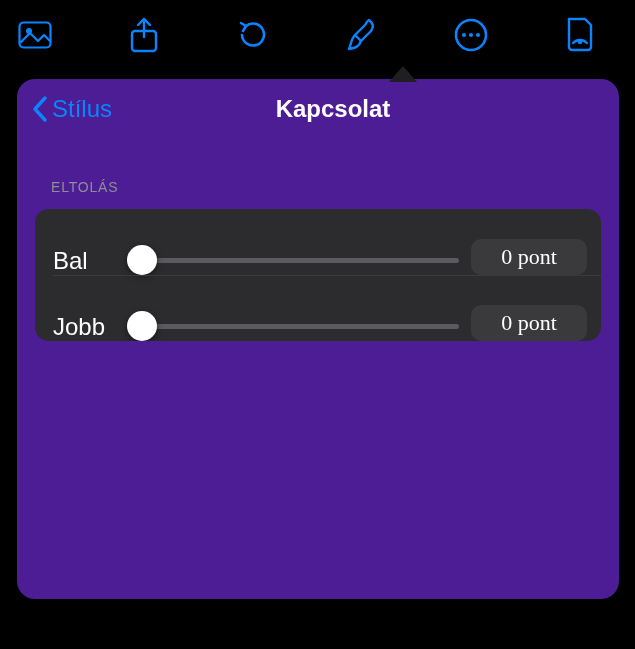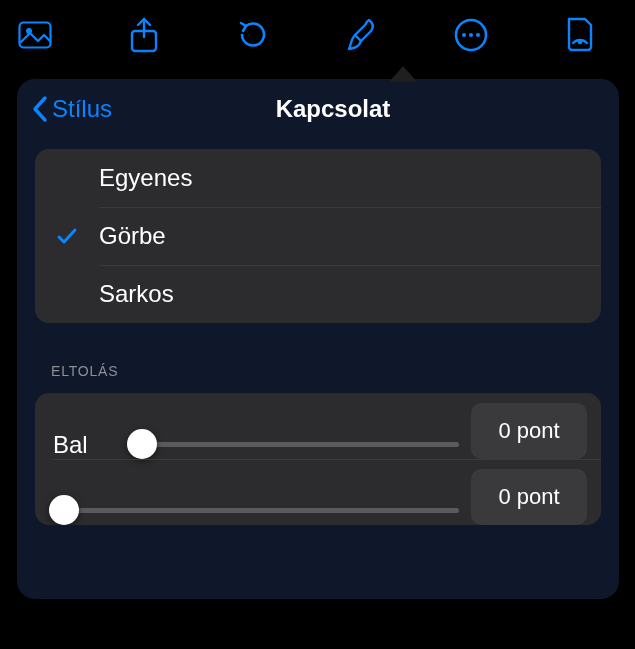--- a/index.html
+++ b/index.html
@@ -39,21 +39,21 @@
     border-right: 14px solid transparent;
     border-bottom: 16px solid #1f1f21;
     z-index: 5;
   }
   .popover {
     position: absolute;
     left: 17px;
     top: 79px;
     width: 602px;
     height: 520px;
-    background: #0f172a;
+    background: #4c1d95;
     border-radius: 18px;
     box-shadow: 0 10px 40px rgba(0,0,0,0.7);
     color: #fff;
     overflow: hidden;
     padding-bottom: 20px;
   }
   .popover-header {
     position: relative;
     height: 60px;
     display: flex;
@@ -169,29 +169,30 @@
     width: 30px;
     height: 30px;
     background: #fff;
     border-radius: 50%;
     box-shadow: 0 2px 6px rgba(0,0,0,0.5);
     transform: translateX(-4px);
   }
   .slider-value-btn {
     flex-shrink: 0;
     min-width: 116px;
-    height: 56px;
+    height: 36px;
     background: #3a3a3c;
     border-radius: 10px;
     display: flex;
     align-items: center;
     justify-content: center;
     font-size: 22px;
     color: #fff;
     padding: 12px 14px;
+    font-family: Liberation Serif, serif;
   }
 </style>
 </head>
 <body>
 
 <div class="toolbar">
   <div class="toolbar-btn" style="margin-left:-30px;">
     <svg width="34" height="28" viewBox="0 0 34 28" fill="none" stroke="#0a84ff" stroke-width="2.2">
         <rect x="1.5" y="1.5" width="31" height="25" rx="4"></rect>
         <circle cx="11" cy="10" r="3" fill="#0a84ff" stroke="none"></circle>
@@ -239,61 +240,36 @@
   <div class="popover-header">
     <div class="back-btn">
       <svg width="17" height="28" viewBox="0 0 17 28" fill="none" stroke="#0a84ff" stroke-width="3.4" stroke-linecap="round" stroke-linejoin="round">
           <path d="M14 3 L4 14 L14 25"></path>
         </svg>
       <span>Stílus</span>
     </div>
     <div class="popover-title">Kapcsolat</div>
   </div>
 
-  <div class="list-group">
-    <div class="list-row">
-      <div class="list-check hidden">
-        <svg width="24" height="24" viewBox="0 0 24 24" fill="none" stroke="#0a84ff" stroke-width="3" stroke-linecap="round" stroke-linejoin="round">
-            <path d="M4 13 L9 18 L20 6"></path>
-          </svg>
-      </div>
-      <div class="list-label">Egyenes</div>
-    </div>
-    <div class="list-row">
-      <div class="list-check">
-        <svg width="24" height="24" viewBox="0 0 24 24" fill="none" stroke="#0a84ff" stroke-width="3" stroke-linecap="round" stroke-linejoin="round">
-            <path d="M4 13 L9 18 L20 6"></path>
-          </svg>
-      </div>
-      <div class="list-label">Görbe</div>
-    </div>
-    <div class="list-row">
-      <div class="list-check hidden">
-        <svg width="24" height="24" viewBox="0 0 24 24" fill="none" stroke="#0a84ff" stroke-width="3" stroke-linecap="round" stroke-linejoin="round">
-            <path d="M4 13 L9 18 L20 6"></path>
-          </svg>
-      </div>
-      <div class="list-label">Sarkos</div>
-    </div>
-  </div>
 
   <div class="section-header">ELTOLÁS</div>
 
   <div class="slider-group">
     <div class="slider-row">
       <div class="slider-label">Bal</div>
       <div class="slider">
         <div class="slider-track"></div>
         <div class="slider-thumb"></div>
       </div>
       <div class="slider-value-btn">
         <span>0 pont</span>
       </div>
     </div>
     <div class="slider-row">
+      <div class="slider-label">Jobb</div>
       <div class="slider">
         <div class="slider-track"></div>
         <div class="slider-thumb"></div>
       </div>
       <div class="slider-value-btn">
         <span>0 pont</span>
       </div>
     </div>
   </div>
 </div>

